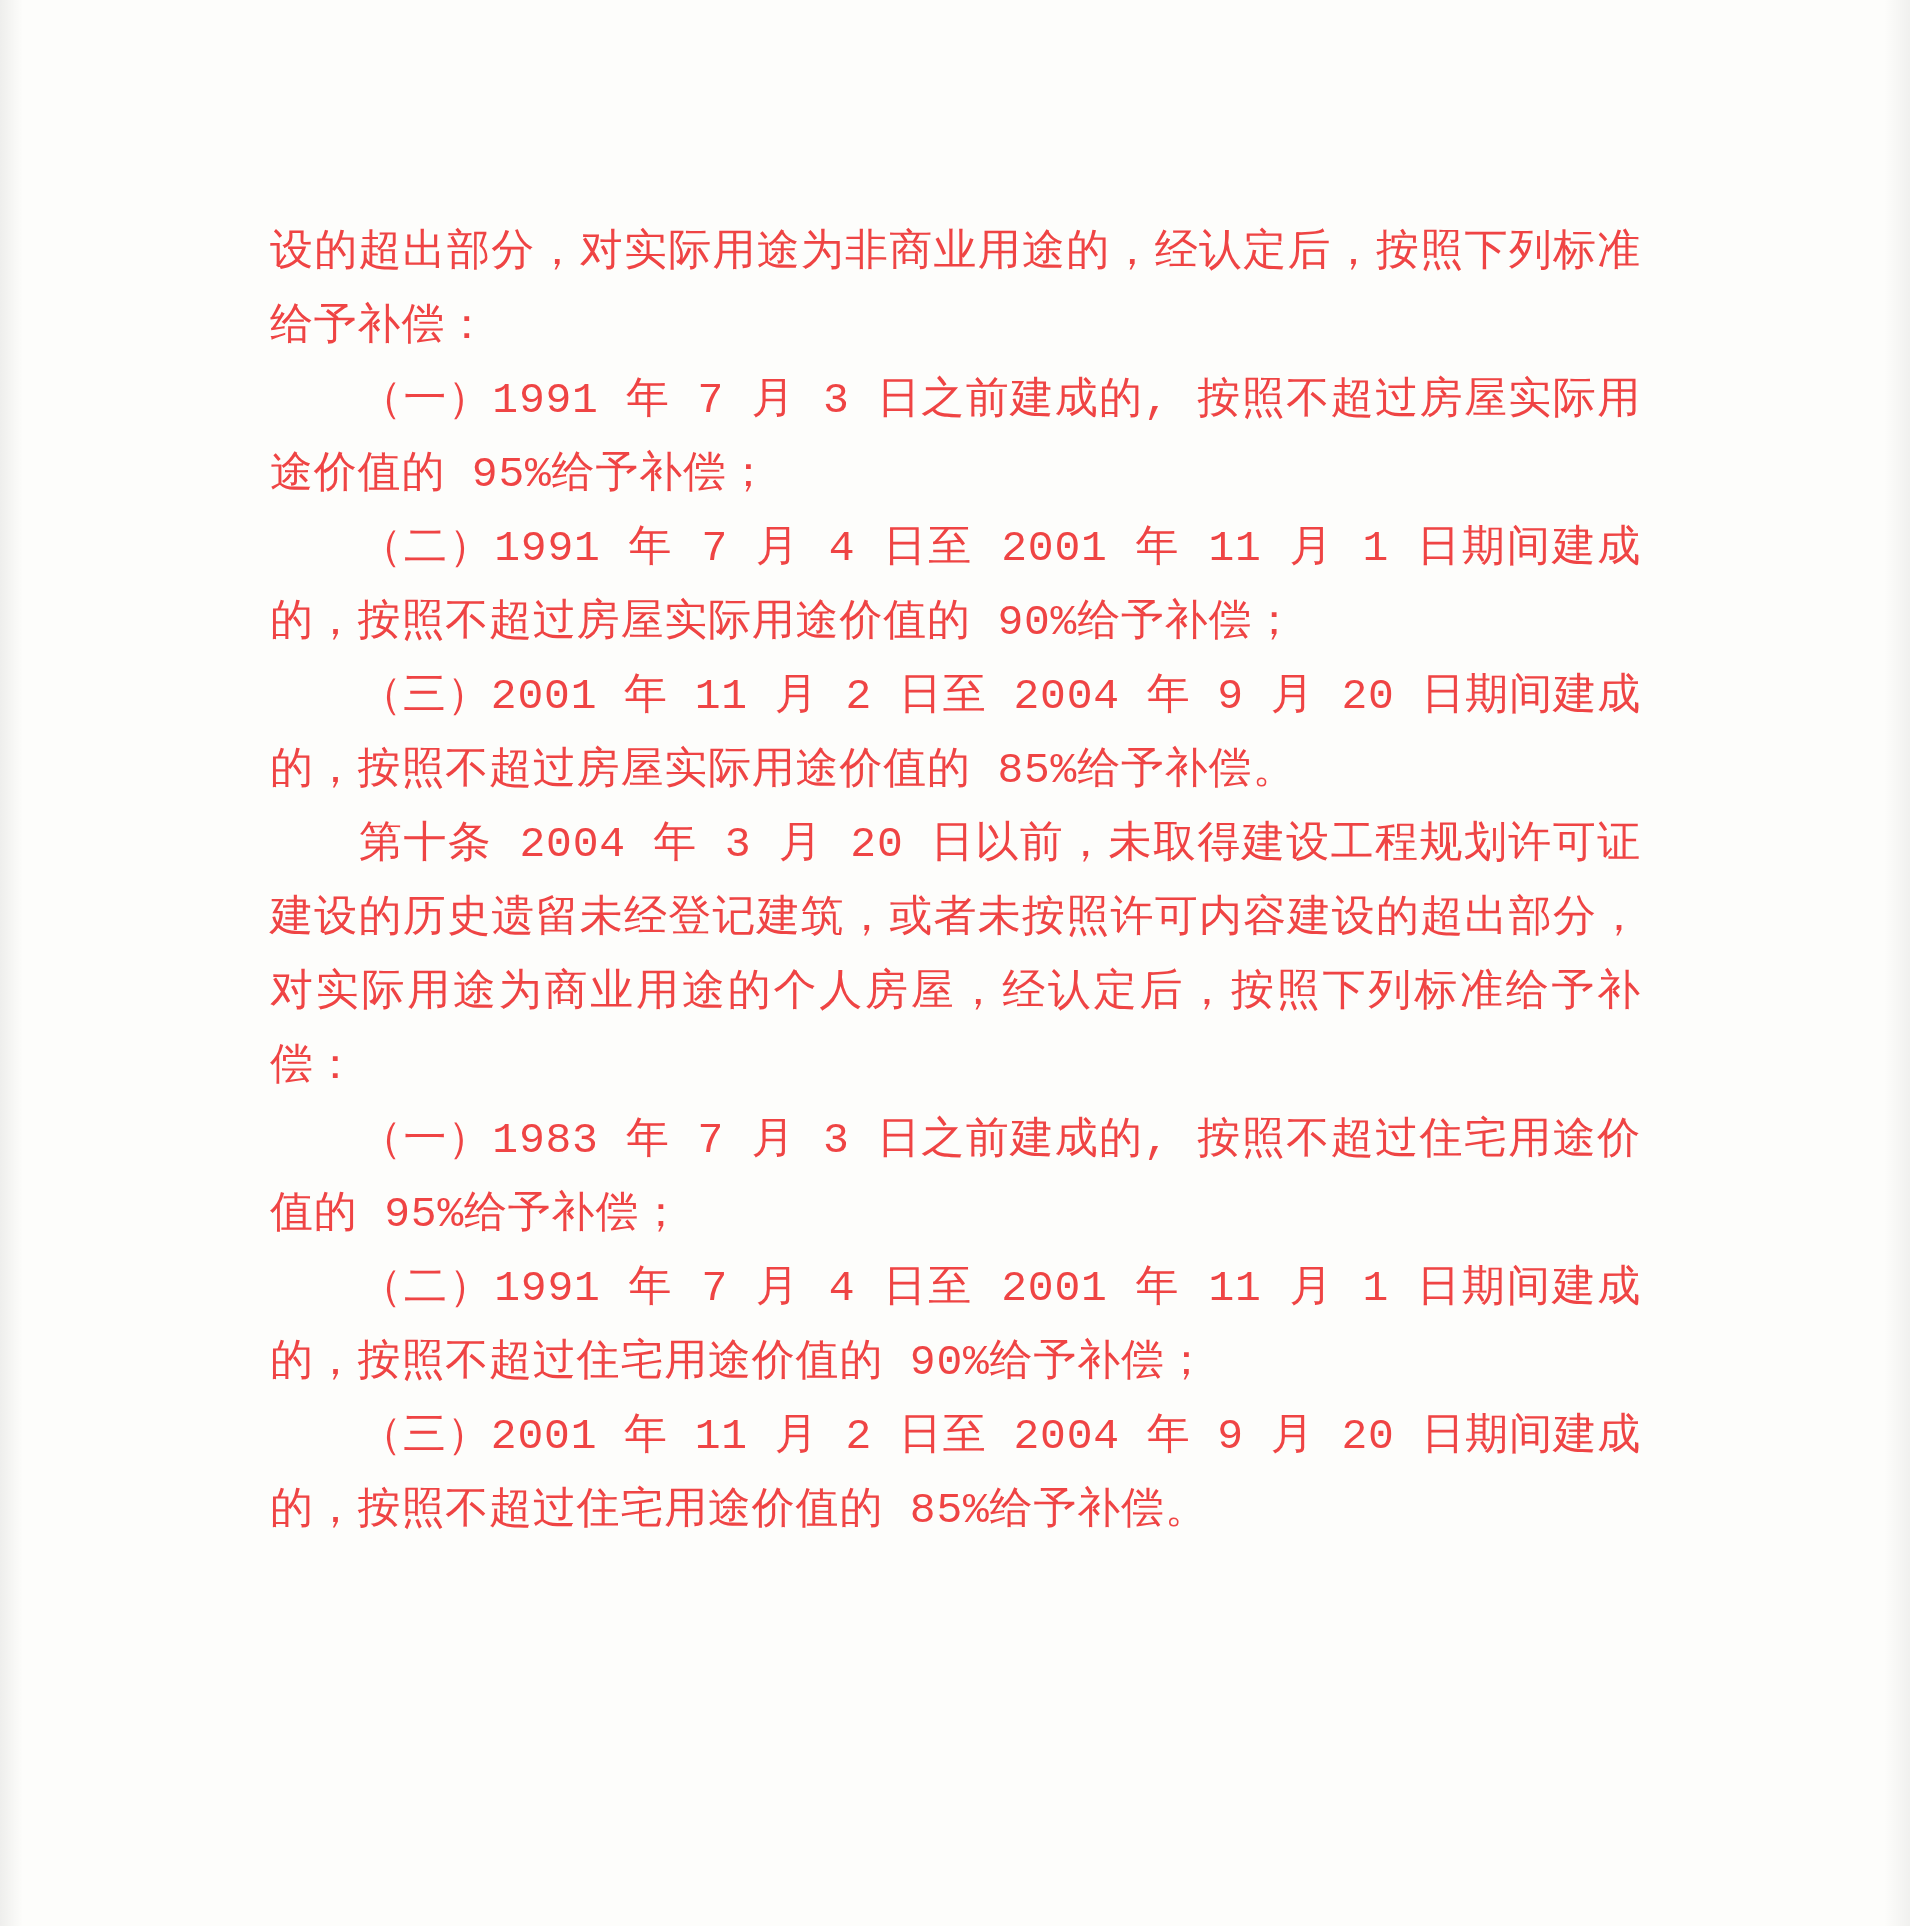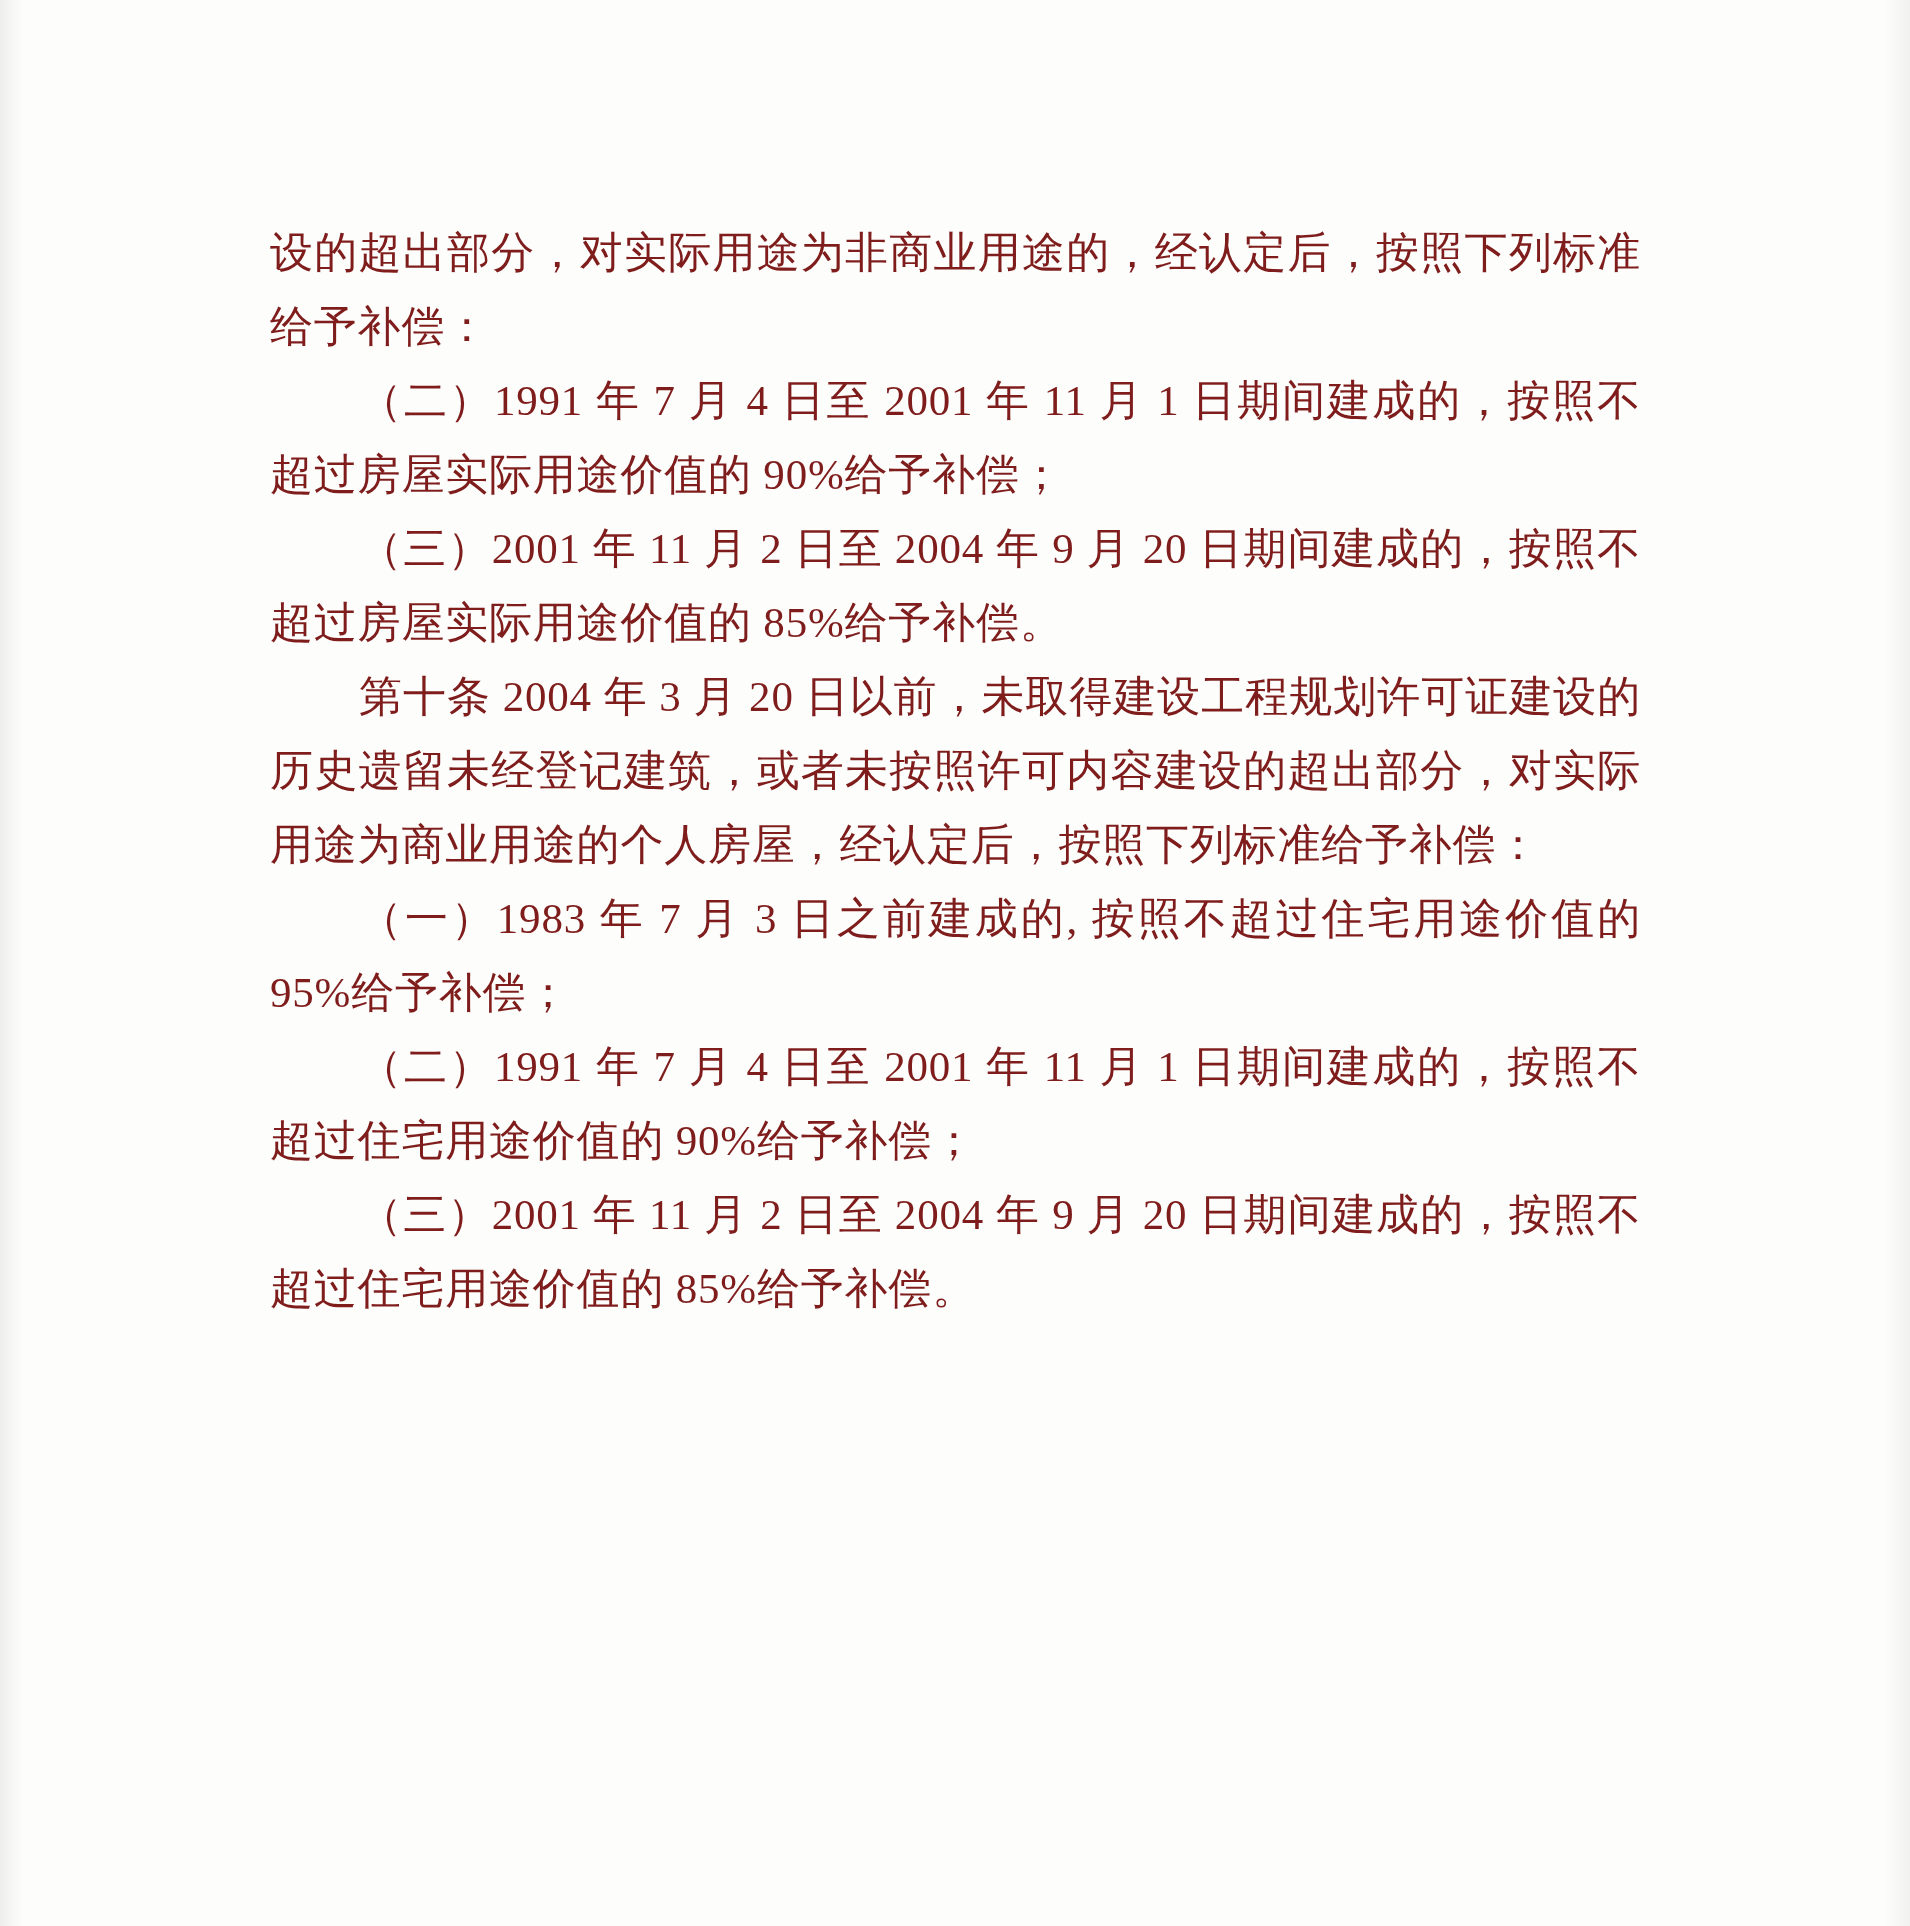--- a/index.html
+++ b/index.html
@@ -35,41 +35,42 @@
     background: linear-gradient(to left, rgba(0,0,0,0.05), rgba(0,0,0,0));
     pointer-events: none;
   }
   .content {
     position: absolute;
     left: 270px;
     top: 216px;
     width: 1371px;
   }
   .para {
-    font-family: Liberation Serif, serif;
+    font-family: Liberation Mono, monospace;
     font-size: 43px;
     line-height: 74px;
-    color: #7f1d1d;
+    color: #ef4444;
     text-align: justify;
     text-justify: inter-ideograph;
     letter-spacing: 0.8px;
     margin: 0 0 0 0;
     font-weight: 400;
   }
   .indent {
     text-indent: 89px;
   }
 </style>
 </head>
 <body>
 
 <div class="page">
 
   <div class="content">
     <p class="para">设的超出部分，对实际用途为非商业用途的，经认定后，按照下列标准给予补偿：</p>
+    <p class="para indent">（一）1991 年 7 月 3 日之前建成的, 按照不超过房屋实际用途价值的 95%给予补偿；</p>
     <p class="para indent">（二）1991 年 7 月 4 日至 2001 年 11 月 1 日期间建成的，按照不超过房屋实际用途价值的 90%给予补偿；</p>
     <p class="para indent">（三）2001 年 11 月 2 日至 2004 年 9 月 20 日期间建成的，按照不超过房屋实际用途价值的 85%给予补偿。</p>
     <p class="para indent">第十条 2004 年 3 月 20 日以前，未取得建设工程规划许可证建设的历史遗留未经登记建筑，或者未按照许可内容建设的超出部分，对实际用途为商业用途的个人房屋，经认定后，按照下列标准给予补偿：</p>
     <p class="para indent">（一）1983 年 7 月 3 日之前建成的, 按照不超过住宅用途价值的 95%给予补偿；</p>
     <p class="para indent">（二）1991 年 7 月 4 日至 2001 年 11 月 1 日期间建成的，按照不超过住宅用途价值的 90%给予补偿；</p>
     <p class="para indent">（三）2001 年 11 月 2 日至 2004 年 9 月 20 日期间建成的，按照不超过住宅用途价值的 85%给予补偿。</p>
   </div>
 
 </div>
 

